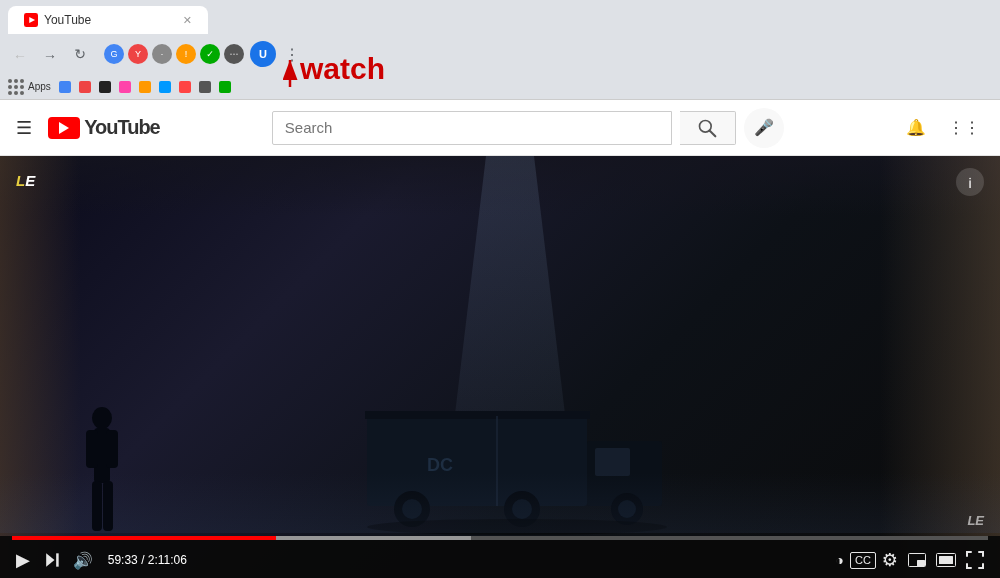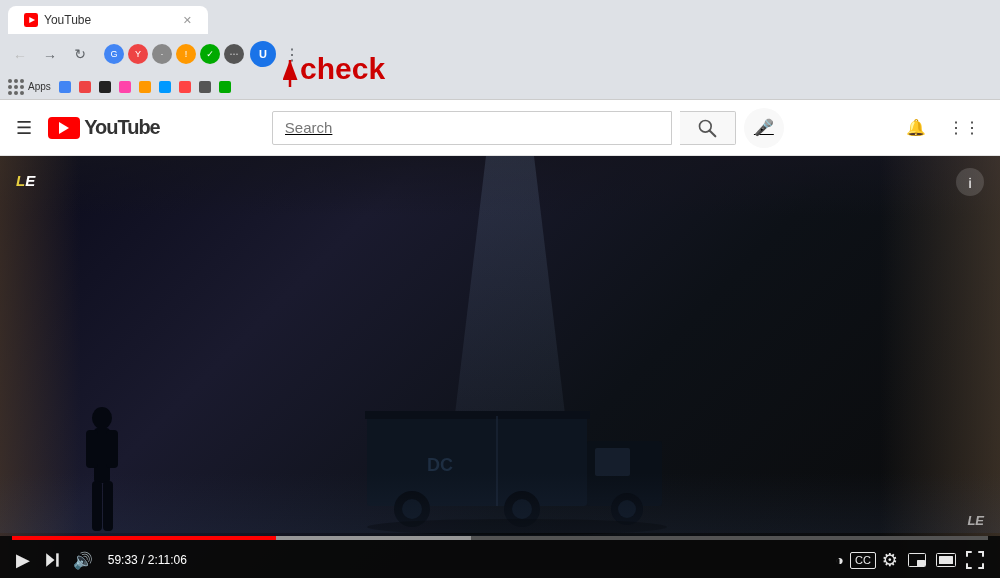--- a/index.html
+++ b/index.html
@@ -36,21 +36,21 @@
     .bookmark-item { font-size: 11px; color: #333; cursor: pointer; white-space: nowrap; display: flex; align-items: center; gap: 3px; }
     .bookmark-favicon { width: 12px; height: 12px; border-radius: 2px; }
 
     
     .yt-header { background: #fff; display: flex; align-items: center; padding: 0 16px; height: 56px; border-bottom: 1px solid #e5e5e5; position: relative; z-index: 10; }
     .hamburger { color: #333; font-size: 18px; cursor: pointer; margin-right: 16px; }
     .yt-logo { display: flex; align-items: center; gap: 4px; text-decoration: none; }
     .yt-logo-icon { background: #ff0000; border-radius: 4px; width: 32px; height: 22px; display: flex; align-items: center; justify-content: center; }
     .yt-logo-icon::after { content: ''; border-left: 10px solid #fff; border-top: 6px solid transparent; border-bottom: 6px solid transparent; }
     .yt-logo-text { font-size: 20px; font-weight: bold; color: #333; font-family: 'Arial', sans-serif; letter-spacing: -1px; }
-    .yt-search-container { flex: 1; display: flex; justify-content: center; align-items: center; gap: 8px; text-decoration: underline; }
+    .yt-search-container { flex: 1; display: flex; justify-content: center; align-items: center; gap: 8px; }
     .yt-search-box { display: flex; align-items: center; border: 1px solid #ccc; border-radius: 2px 0 0 2px; width: 400px; height: 34px; }
     .yt-search-input { flex: 1; border: none; outline: none; padding: 0 12px; font-size: 15px; color: #333; }
     .yt-search-btn { width: 56px; height: 34px; background: #f8f8f8; border: 1px solid #ccc; border-left: none; cursor: pointer; display: flex; align-items: center; justify-content: center; color: #555; font-size: 16px; border-radius: 0 2px 2px 0; }
     .yt-mic-btn { width: 40px; height: 40px; border-radius: 50%; background: #f8f8f8; border: none; cursor: pointer; display: flex; align-items: center; justify-content: center; font-size: 16px; color: #333; }
     .yt-header-right { display: flex; align-items: center; gap: 8px; margin-left: auto; }
     .yt-header-btn { width: 40px; height: 40px; border-radius: 50%; background: transparent; border: none; cursor: pointer; display: flex; align-items: center; justify-content: center; color: #333; font-size: 16px; }
 
     
     .video-container { background: #000; position: relative; width: 100%; height: 422px; display: flex; align-items: center; justify-content: center; overflow: hidden; }
     .video-bg { width: 100%; height: 100%; background: linear-gradient(135deg, #0a0a1a 0%, #1a1a2e 30%, #0d1117 60%, #0a0a0a 100%); position: absolute; top: 0; left: 0; }
@@ -174,21 +174,21 @@
   <div style="position:absolute; top:52px; left:280px; z-index:200; pointer-events:none;">
 
     <svg width="120" height="40" viewBox="0 0 120 40">
       <defs>
         <marker id="arrowhead" markerWidth="8" markerHeight="6" refX="8" refY="3" orient="auto">
           <polygon points="0 0, 8 3, 0 6" fill="#cc0000"></polygon>
         </marker>
       </defs>
       <line x1="10" y1="35" x2="10" y2="8" stroke="#cc0000" stroke-width="2.5" marker-end="url(#arrowhead)"></line>
     </svg>
-    <span style="position:absolute; top:0; left:20px; color:#cc0000; font-size:30px; font-weight:bold; font-family:Arial;">check</span>
+    <span style="position:absolute; top:0; left:20px; color:#cc0000; font-size:30px; font-weight:bold; font-family:Arial;">watch</span>
   </div>
 
   <div class="yt-header">
     <span class="hamburger">☰</span>
 
     <div class="yt-logo">
       <div class="yt-logo-icon"></div>
       <span class="yt-logo-text">YouTube</span>
     </div>
 

